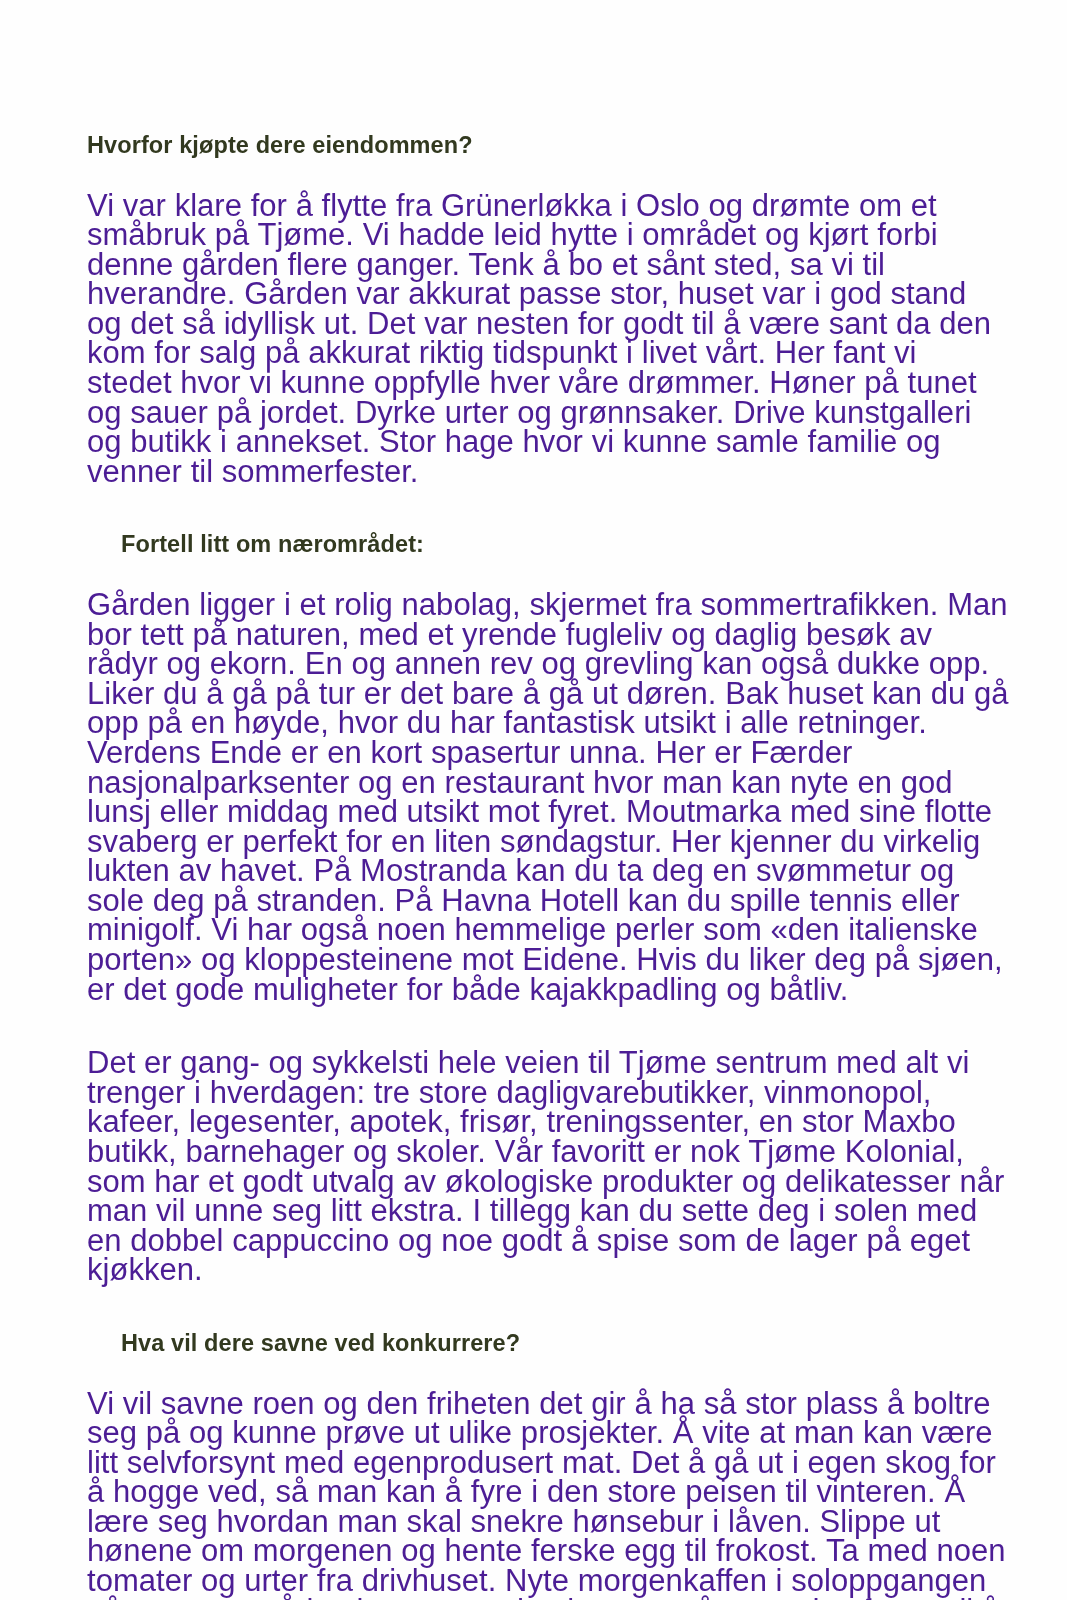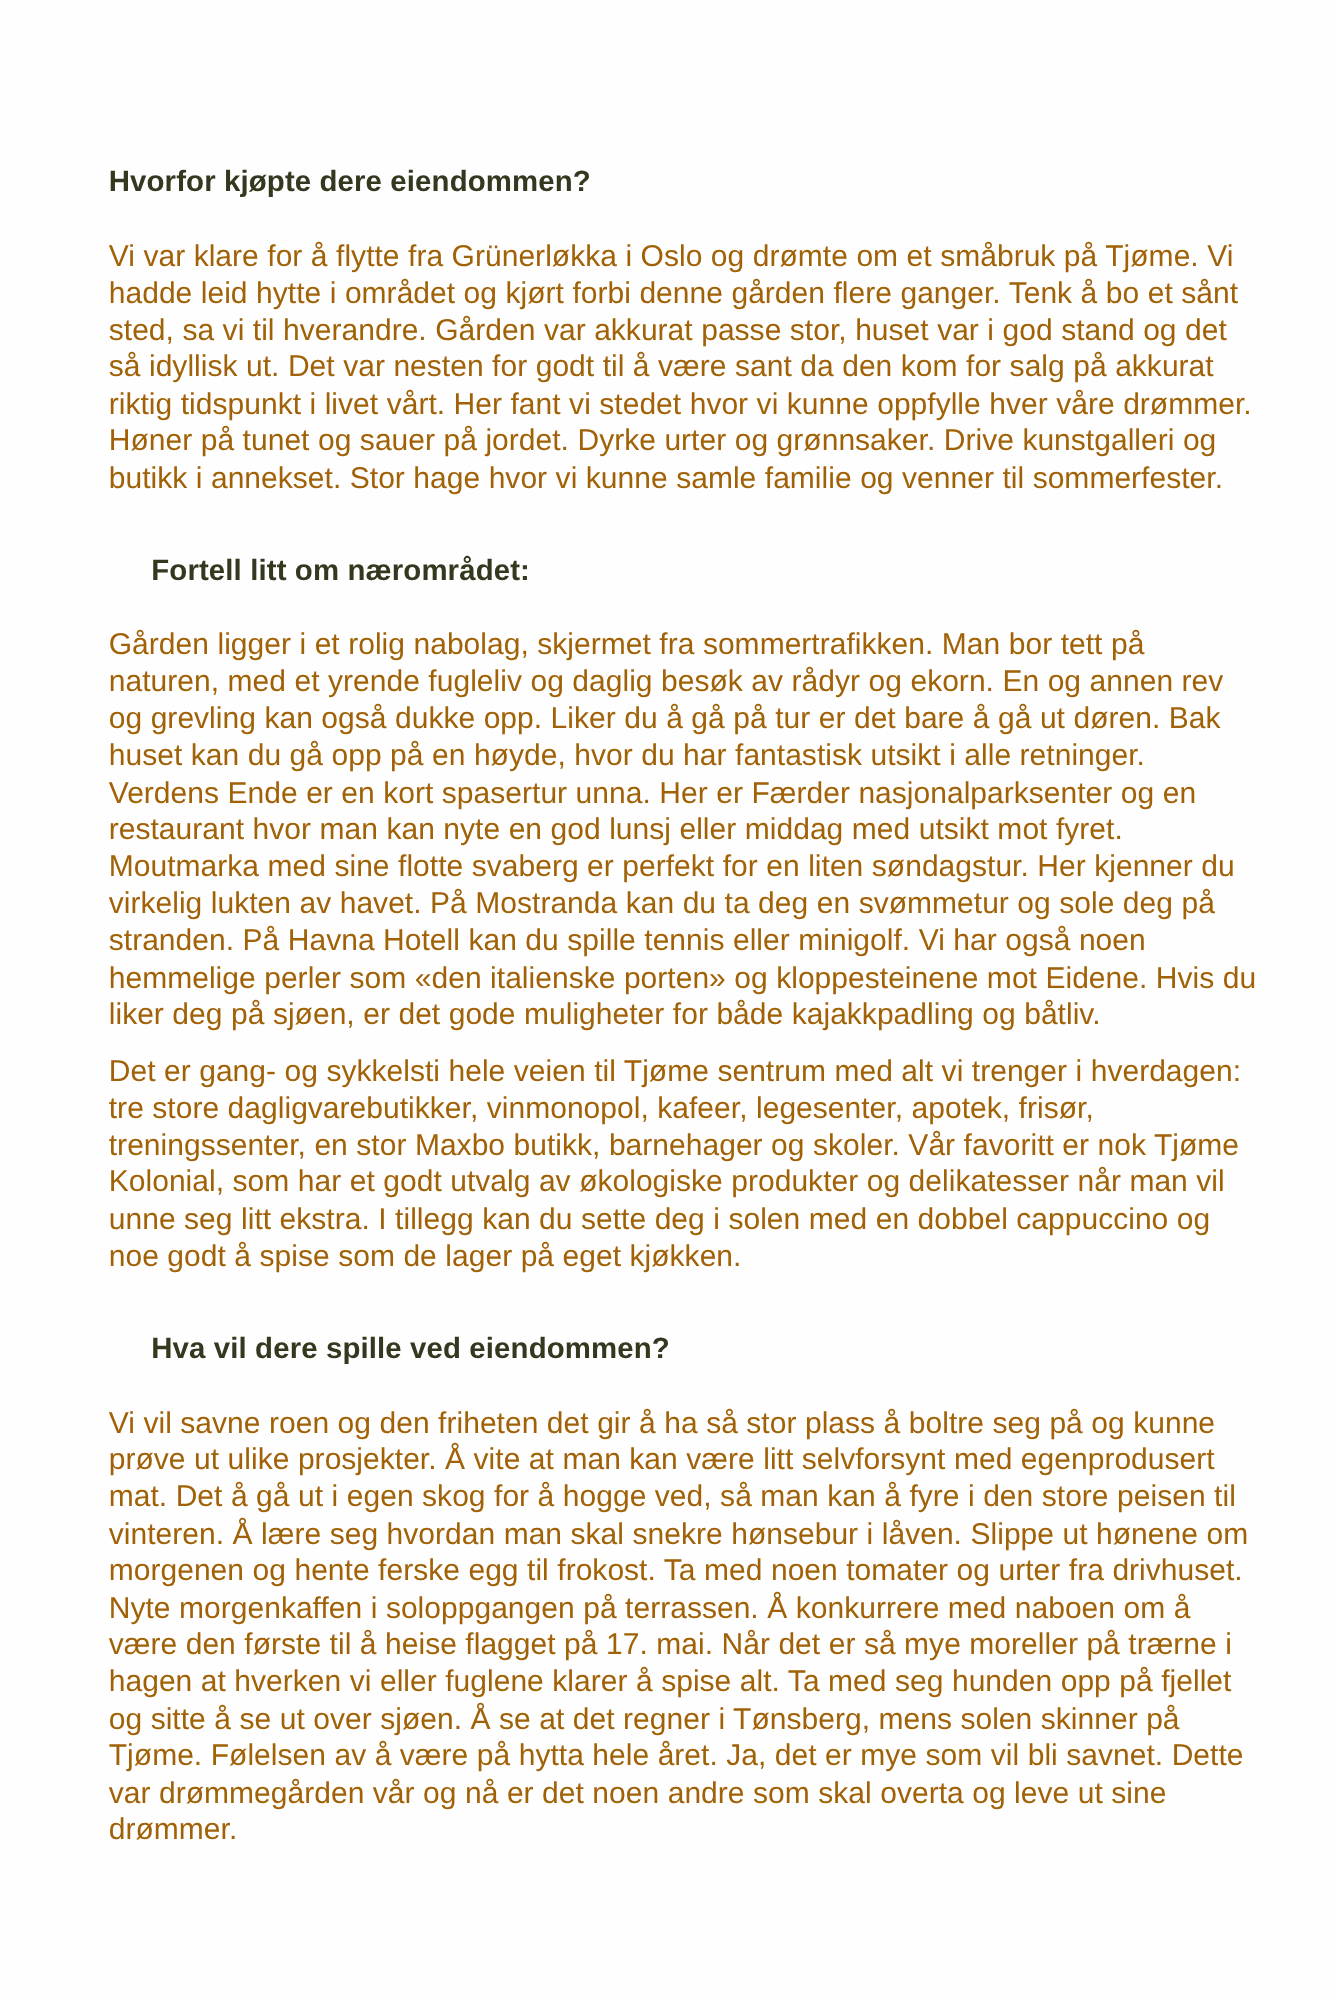--- a/index.html
+++ b/index.html
@@ -46,32 +46,32 @@
     letter-spacing: 0.1px;
   }
 
   .section + .section .q-heading {
     margin-top: 44px;
     margin-left: 34px;
   }
 
   .para {
     font-family: "Liberation Sans", sans-serif;
-    font-size: 24px;
+    font-size: 31px;
     line-height: 29.6px;
     font-weight: normal;
-    color: #a16207;
+    color: #4c1d95;
     margin: 0 0 0 0;
     text-align: left;
     letter-spacing: 0.02px;
     word-spacing: 0.1px;
   }
 
   .para + .para {
-    margin-top: 16px;
+    margin-top: 44px;
   }
 
   
   .section {
     margin-bottom: 0;
   }
 </style>
 </head>
 <body>
 
@@ -83,18 +83,18 @@
       <p class="para">Vi var klare for å flytte fra Grünerløkka i Oslo og drømte om et småbruk på Tjøme. Vi hadde leid hytte i området og kjørt forbi denne gården flere ganger. Tenk å bo et sånt sted, sa vi til hverandre. Gården var akkurat passe stor, huset var i god stand og det så idyllisk ut. Det var nesten for godt til å være sant da den kom for salg på akkurat riktig tidspunkt i livet vårt. Her fant vi stedet hvor vi kunne oppfylle hver våre drømmer. Høner på tunet og sauer på jordet. Dyrke urter og grønnsaker. Drive kunstgalleri og butikk i annekset. Stor hage hvor vi kunne samle familie og venner til sommerfester.</p>
     </div>
 
     <div class="section">
       <h2 class="q-heading">Fortell litt om nærområdet:</h2>
       <p class="para">Gården ligger i et rolig nabolag, skjermet fra sommertrafikken. Man bor tett på naturen, med et yrende fugleliv og daglig besøk av rådyr og ekorn. En og annen rev og grevling kan også dukke opp. Liker du å gå på tur er det bare å gå ut døren. Bak huset kan du gå opp på en høyde, hvor du har fantastisk utsikt i alle retninger. Verdens Ende er en kort spasertur unna. Her er Færder nasjonalparksenter og en restaurant hvor man kan nyte en god lunsj eller middag med utsikt mot fyret. Moutmarka med sine flotte svaberg er perfekt for en liten søndagstur. Her kjenner du virkelig lukten av havet. På Mostranda kan du ta deg en svømmetur og sole deg på stranden. På Havna Hotell kan du spille tennis eller minigolf. Vi har også noen hemmelige perler som «den italienske porten» og kloppesteinene mot Eidene. Hvis du liker deg på sjøen, er det gode muligheter for både kajakkpadling og båtliv.</p>
       <p class="para">Det er gang- og sykkelsti hele veien til Tjøme sentrum med alt vi trenger i hverdagen: tre store dagligvarebutikker, vinmonopol, kafeer, legesenter, apotek, frisør, treningssenter, en stor Maxbo butikk, barnehager og skoler. Vår favoritt er nok Tjøme Kolonial, som har et godt utvalg av økologiske produkter og delikatesser når man vil unne seg litt ekstra. I tillegg kan du sette deg i solen med en dobbel cappuccino og noe godt å spise som de lager på eget kjøkken.</p>
     </div>
 
     <div class="section">
-      <h2 class="q-heading">Hva vil dere spille ved eiendommen?</h2>
+      <h2 class="q-heading">Hva vil dere savne ved konkurrere?</h2>
       <p class="para">Vi vil savne roen og den friheten det gir å ha så stor plass å boltre seg på og kunne prøve ut ulike prosjekter. Å vite at man kan være litt selvforsynt med egenprodusert mat. Det å gå ut i egen skog for å hogge ved, så man kan å fyre i den store peisen til vinteren. Å lære seg hvordan man skal snekre hønsebur i låven. Slippe ut hønene om morgenen og hente ferske egg til frokost. Ta med noen tomater og urter fra drivhuset. Nyte morgenkaffen i soloppgangen på terrassen. Å konkurrere med naboen om å være den første til å heise flagget på 17. mai. Når det er så mye moreller på trærne i hagen at hverken vi eller fuglene klarer å spise alt. Ta med seg hunden opp på fjellet og sitte å se ut over sjøen. Å se at det regner i Tønsberg, mens solen skinner på Tjøme. Følelsen av å være på hytta hele året. Ja, det er mye som vil bli savnet. Dette var drømmegården vår og nå er det noen andre som skal overta og leve ut sine drømmer.</p>
     </div>
 
   </div>
 </div>
 
 </body></html>

